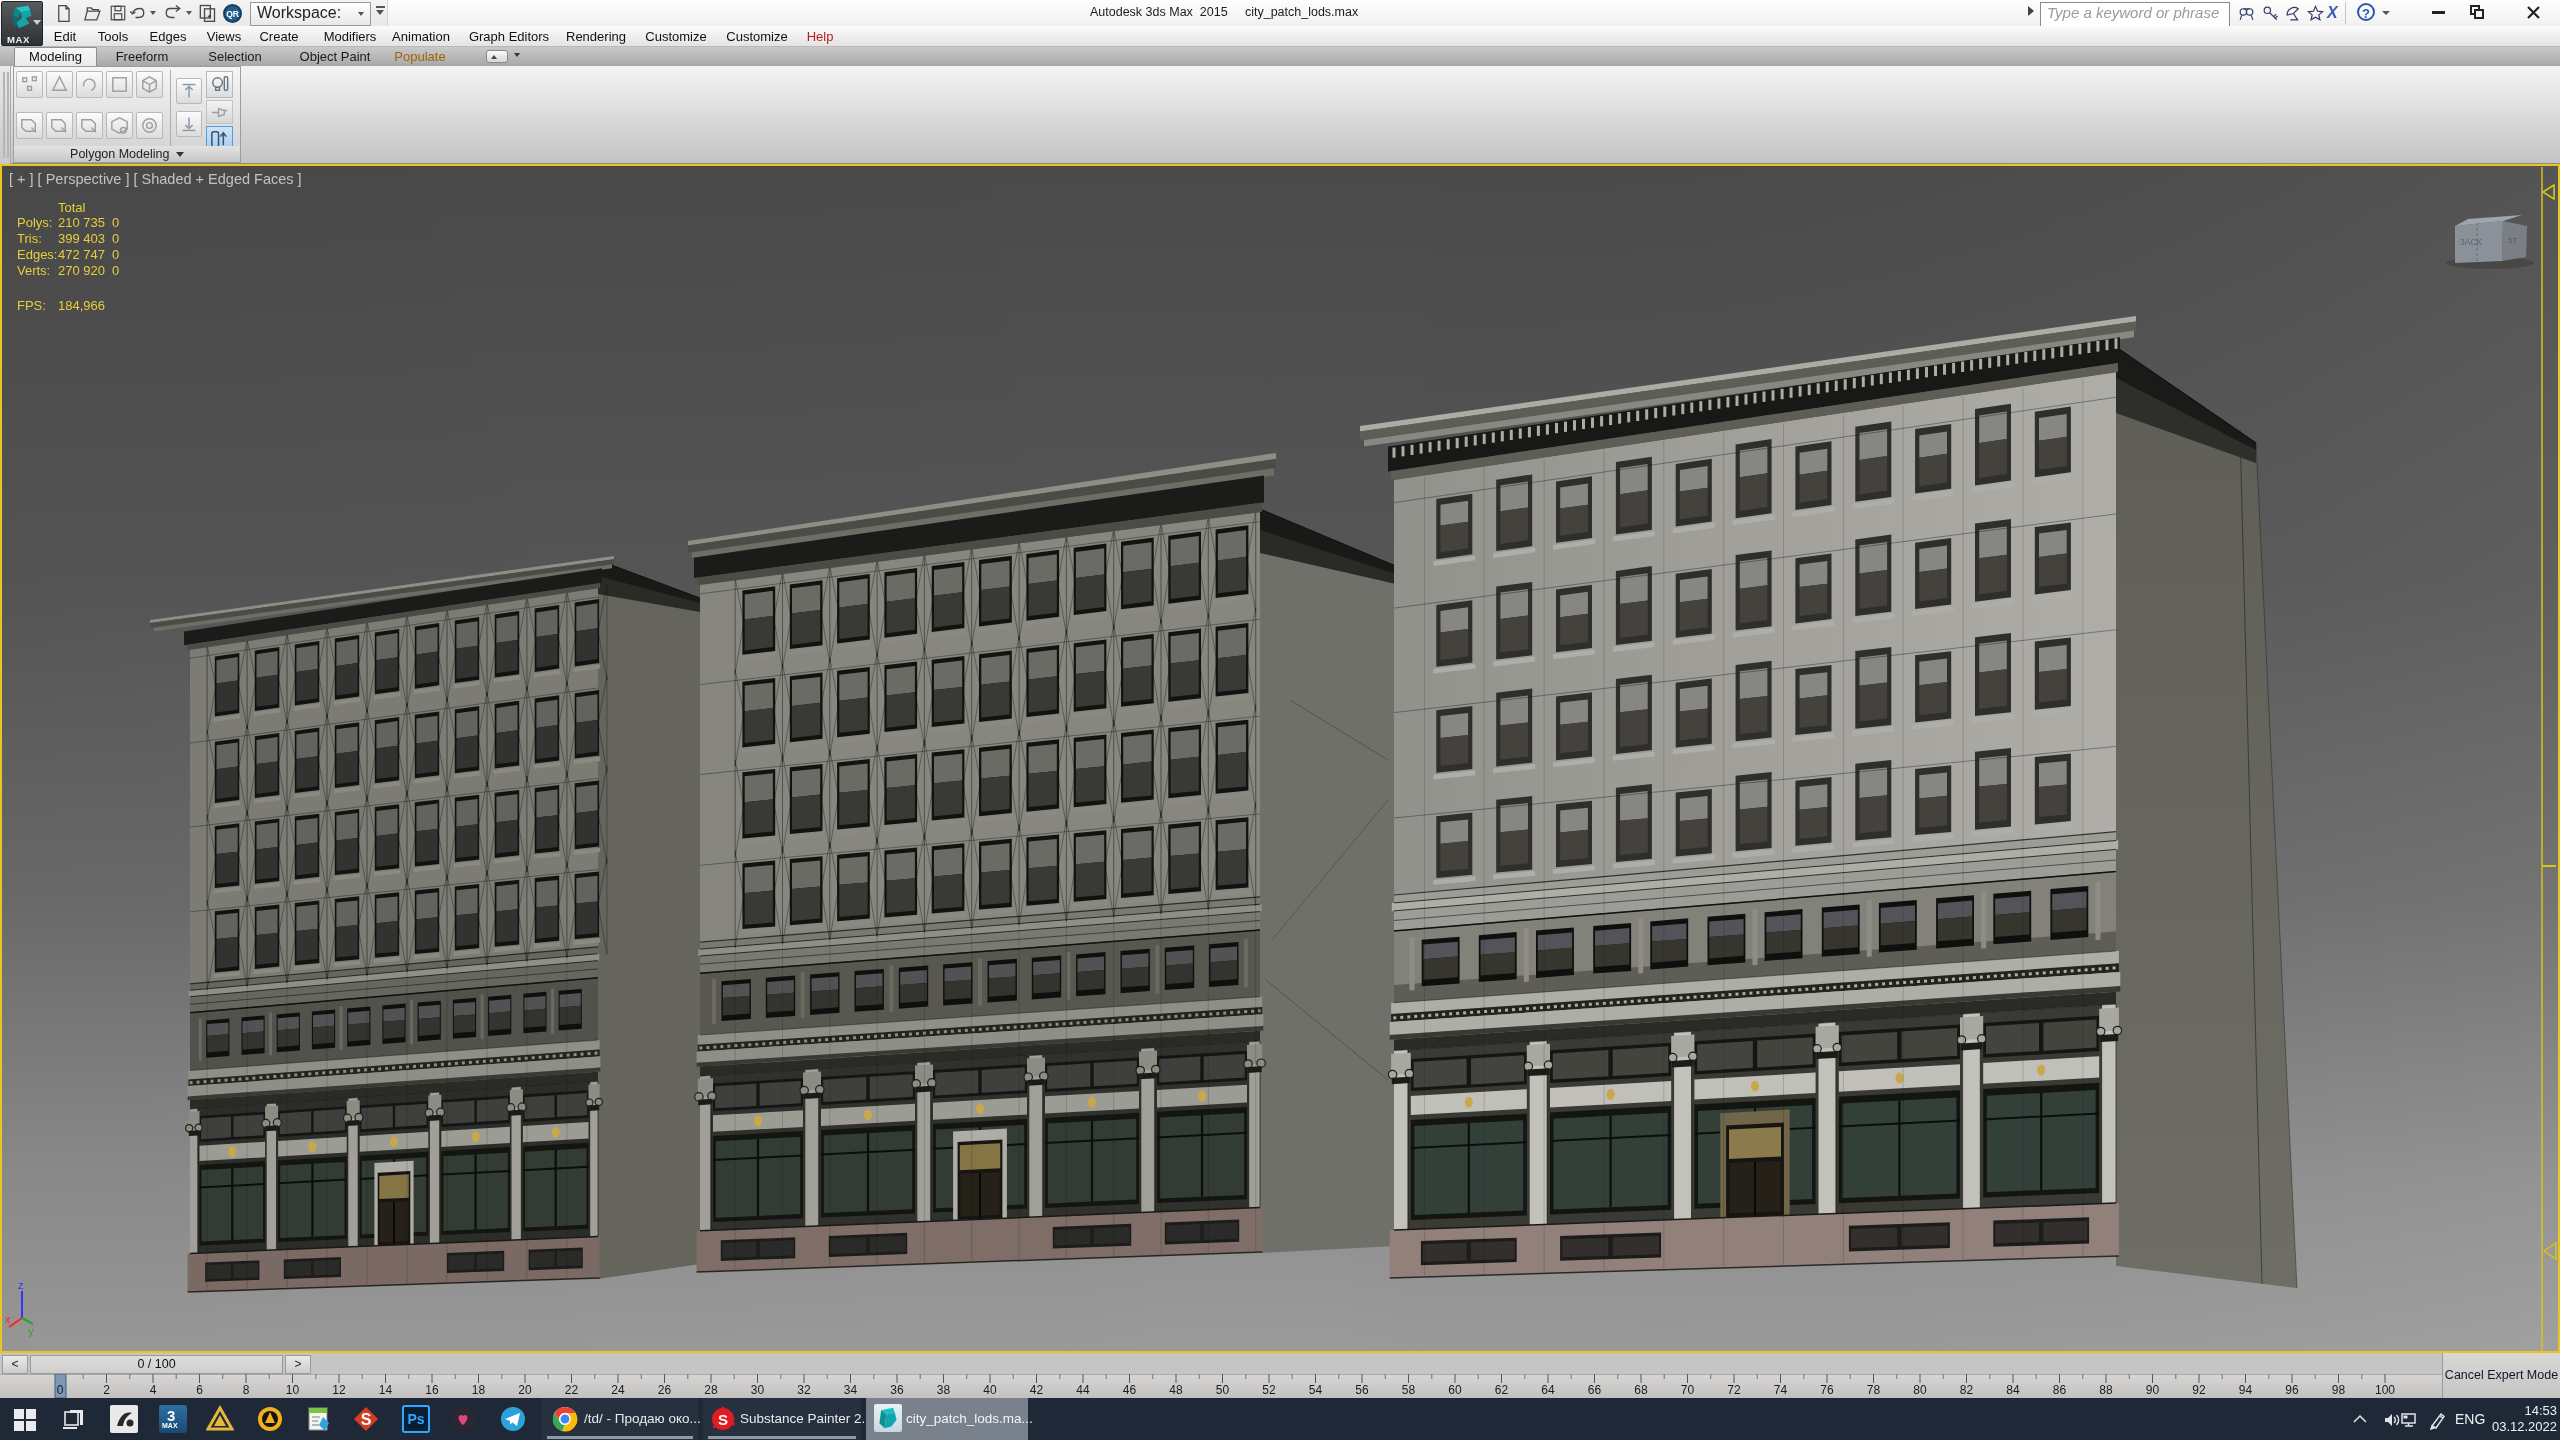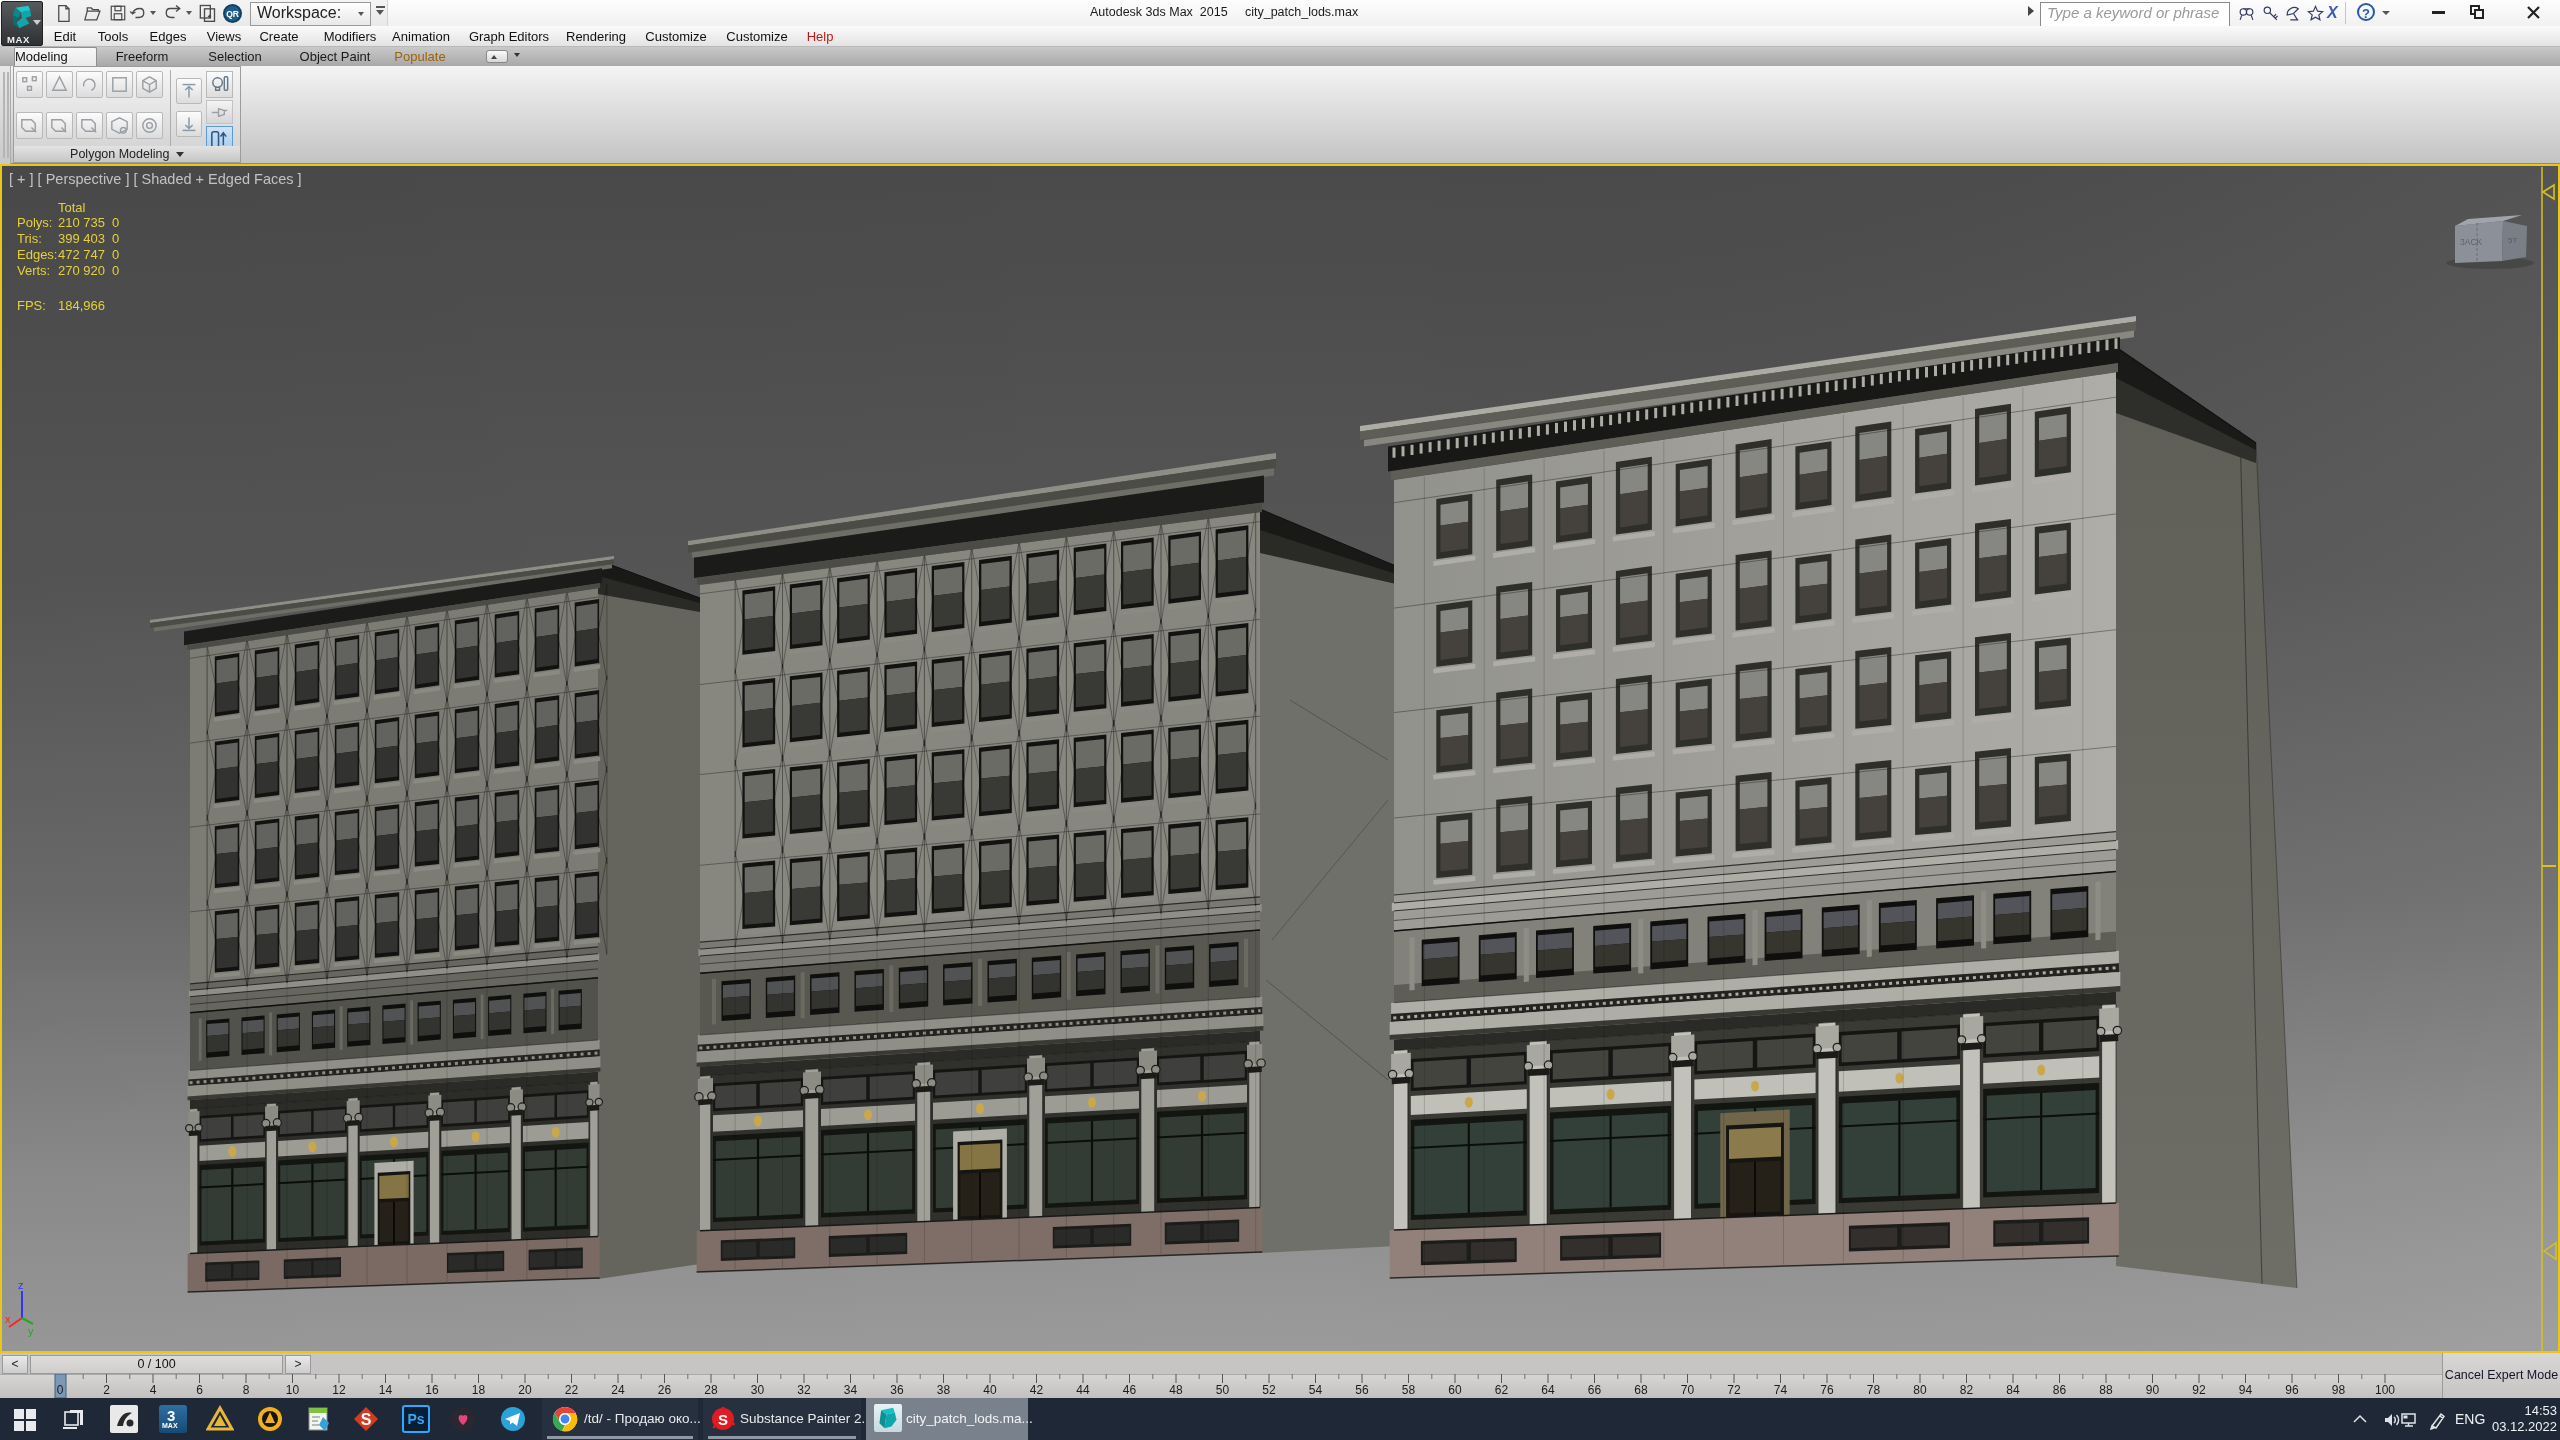--- a/index.html
+++ b/index.html
@@ -1749,21 +1749,21 @@
     <div class="abs" style="left:224px;top:29px;transform:translateX(-50%);font-size:13px;color:#111">Views</div>
     <div class="abs" style="left:279px;top:29px;transform:translateX(-50%);font-size:13px;color:#111">Create</div>
     <div class="abs" style="left:350px;top:29px;transform:translateX(-50%);font-size:13px;color:#111">Modifiers</div>
     <div class="abs" style="left:421px;top:29px;transform:translateX(-50%);font-size:13px;color:#111">Animation</div>
     <div class="abs" style="left:509px;top:29px;transform:translateX(-50%);font-size:13px;color:#111">Graph Editors</div>
     <div class="abs" style="left:596px;top:29px;transform:translateX(-50%);font-size:13px;color:#111">Rendering</div>
     <div class="abs" style="left:676px;top:29px;transform:translateX(-50%);font-size:13px;color:#111">Customize</div>
     <div class="abs" style="left:757px;top:29px;transform:translateX(-50%);font-size:13px;color:#111">Customize</div>
     <div class="abs" style="left:820px;top:29px;transform:translateX(-50%);font-size:13px;color:#b91c1c">Help</div>
     <div class="abs" style="left:0;top:47px;width:2560px;height:19px;background:linear-gradient(#c9c9c9,#a8a8a8)"></div>
-    <div class="abs" style="left:14px;top:47px;width:83px;height:19px;background:linear-gradient(#f8f8f8,#e9e9e9);border:1px solid #8f8f8f;border-bottom:none;border-radius:2px 2px 0 0;font-size:13px;color:#111;line-height:18px">Modeling</div>
+    <div class="abs" style="left:14px;top:47px;width:83px;height:19px;background:linear-gradient(#f8f8f8,#e9e9e9);border:1px solid #8f8f8f;border-bottom:none;border-radius:2px 2px 0 0;font-size:13px;color:#111;text-align:center;line-height:18px">Modeling</div>
     <div class="abs" style="left:142px;top:49px;transform:translateX(-50%);font-size:13px;color:#1a1a1a">Freeform</div>
     <div class="abs" style="left:235px;top:49px;transform:translateX(-50%);font-size:13px;color:#1a1a1a">Selection</div>
     <div class="abs" style="left:335px;top:49px;transform:translateX(-50%);font-size:13px;color:#1a1a1a">Object Paint</div>
     <div class="abs" style="left:420px;top:49px;transform:translateX(-50%);font-size:13px;color:#a16207">Populate</div>
     <div class="abs" style="left:486px;top:50px;width:22px;height:13px;background:linear-gradient(#fafafa,#d8d8d8);border:1px solid #888;border-radius:3px">
       <span class="abs" style="left:4px;top:4px;width:0;height:0;border-left:3px solid transparent;border-right:3px solid transparent;border-bottom:4px solid #444"></span>
     </div>
     <div class="abs" style="left:514px;top:53px;width:0;height:0;border-left:3.5px solid transparent;border-right:3.5px solid transparent;border-top:4px solid #333"></div>
     <div class="abs" style="left:0;top:66px;width:2560px;height:98px;background:linear-gradient(#f4f4f4,#c3c3c3);border-bottom:1px solid #8a8a8a"></div>
     <div class="abs" style="left:0;top:66px;width:11px;height:98px;background:linear-gradient(#e8e8e8,#c9c9c9);border-right:1px solid #aaa"></div>

